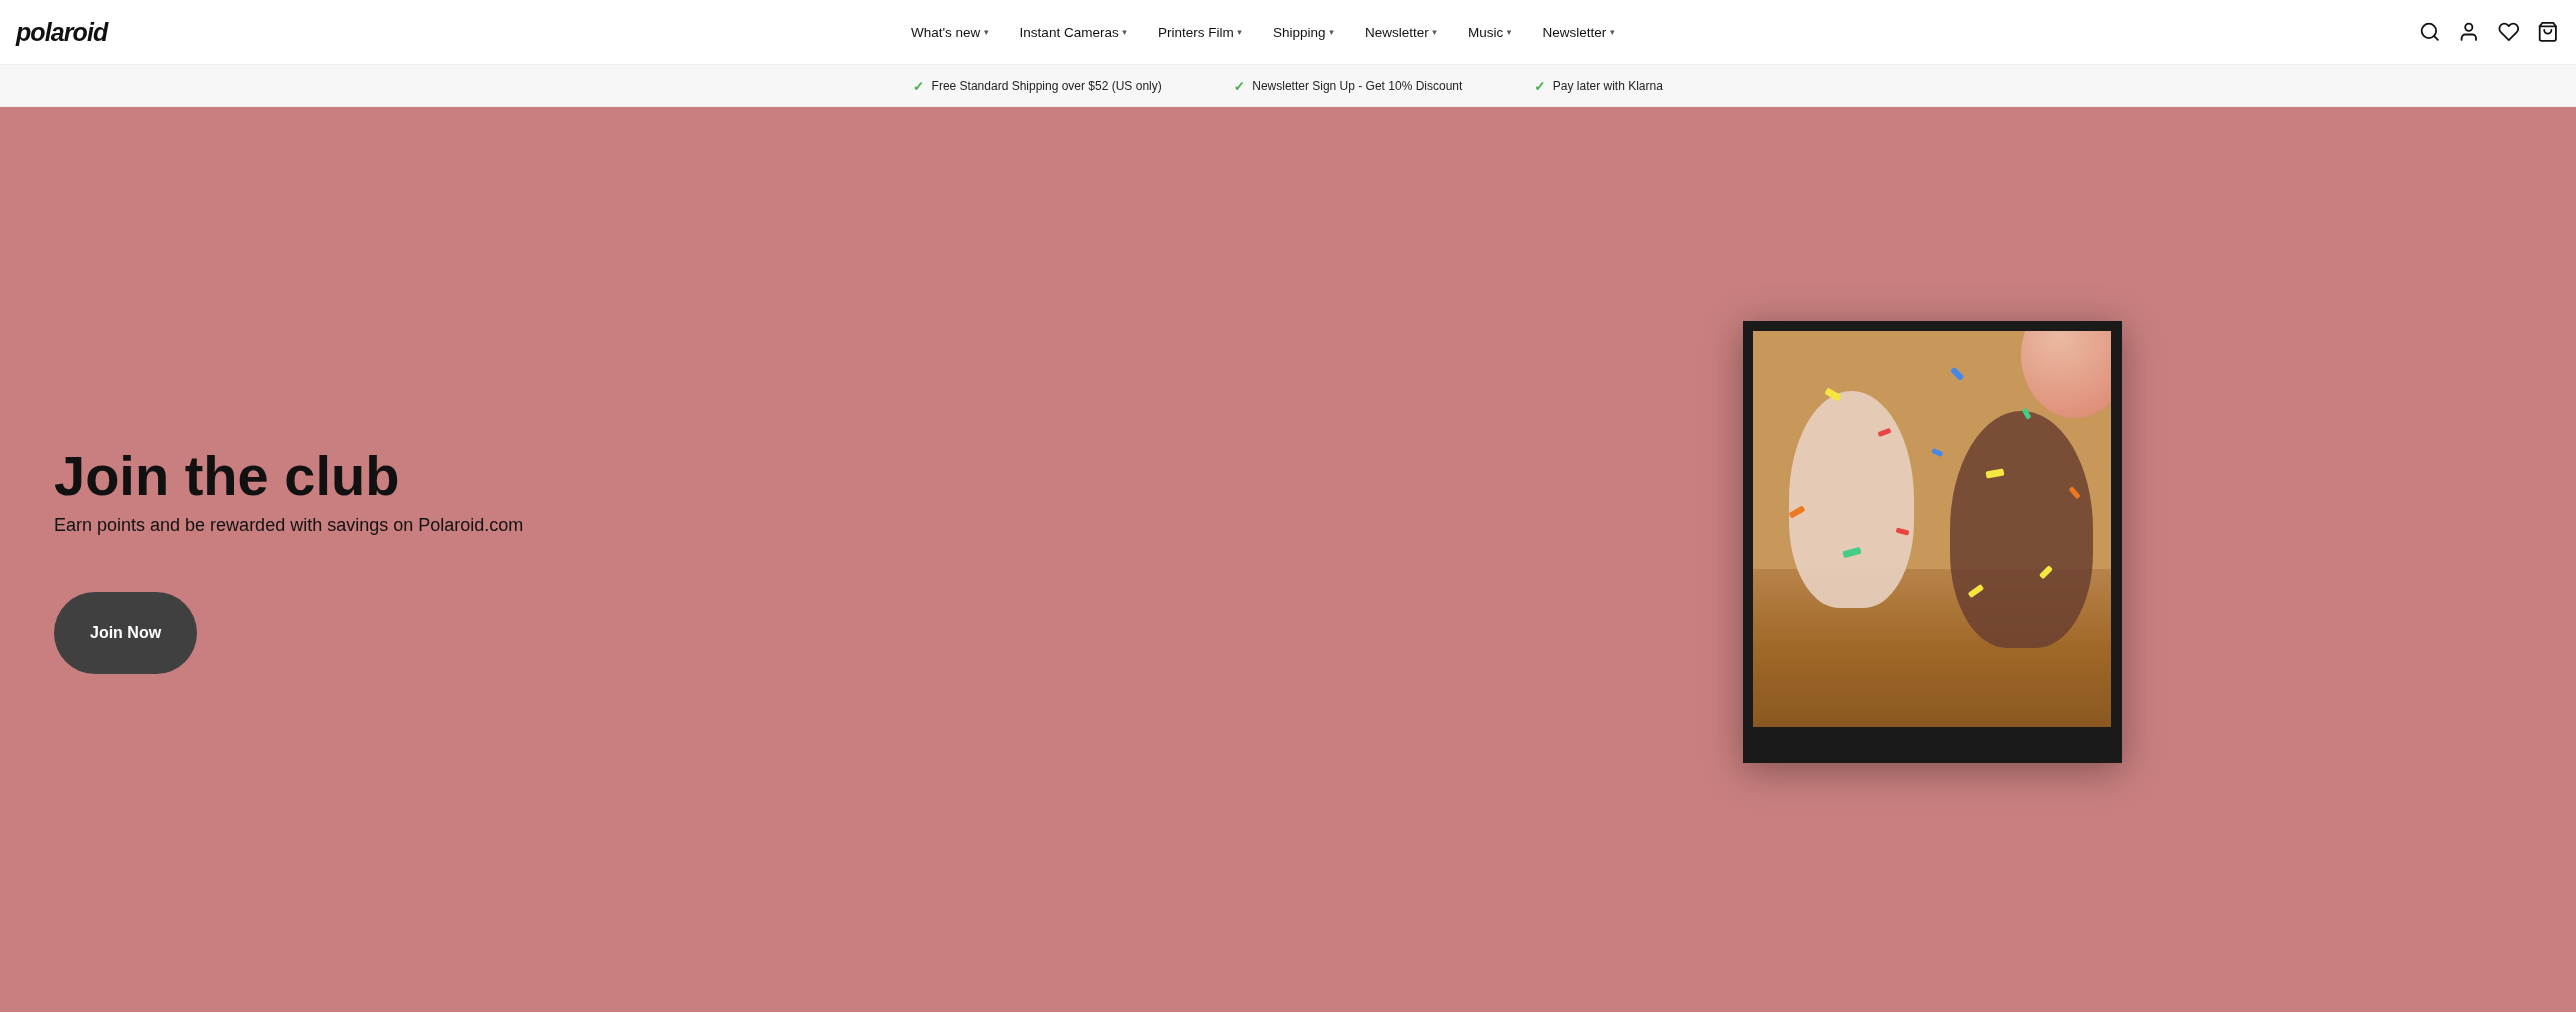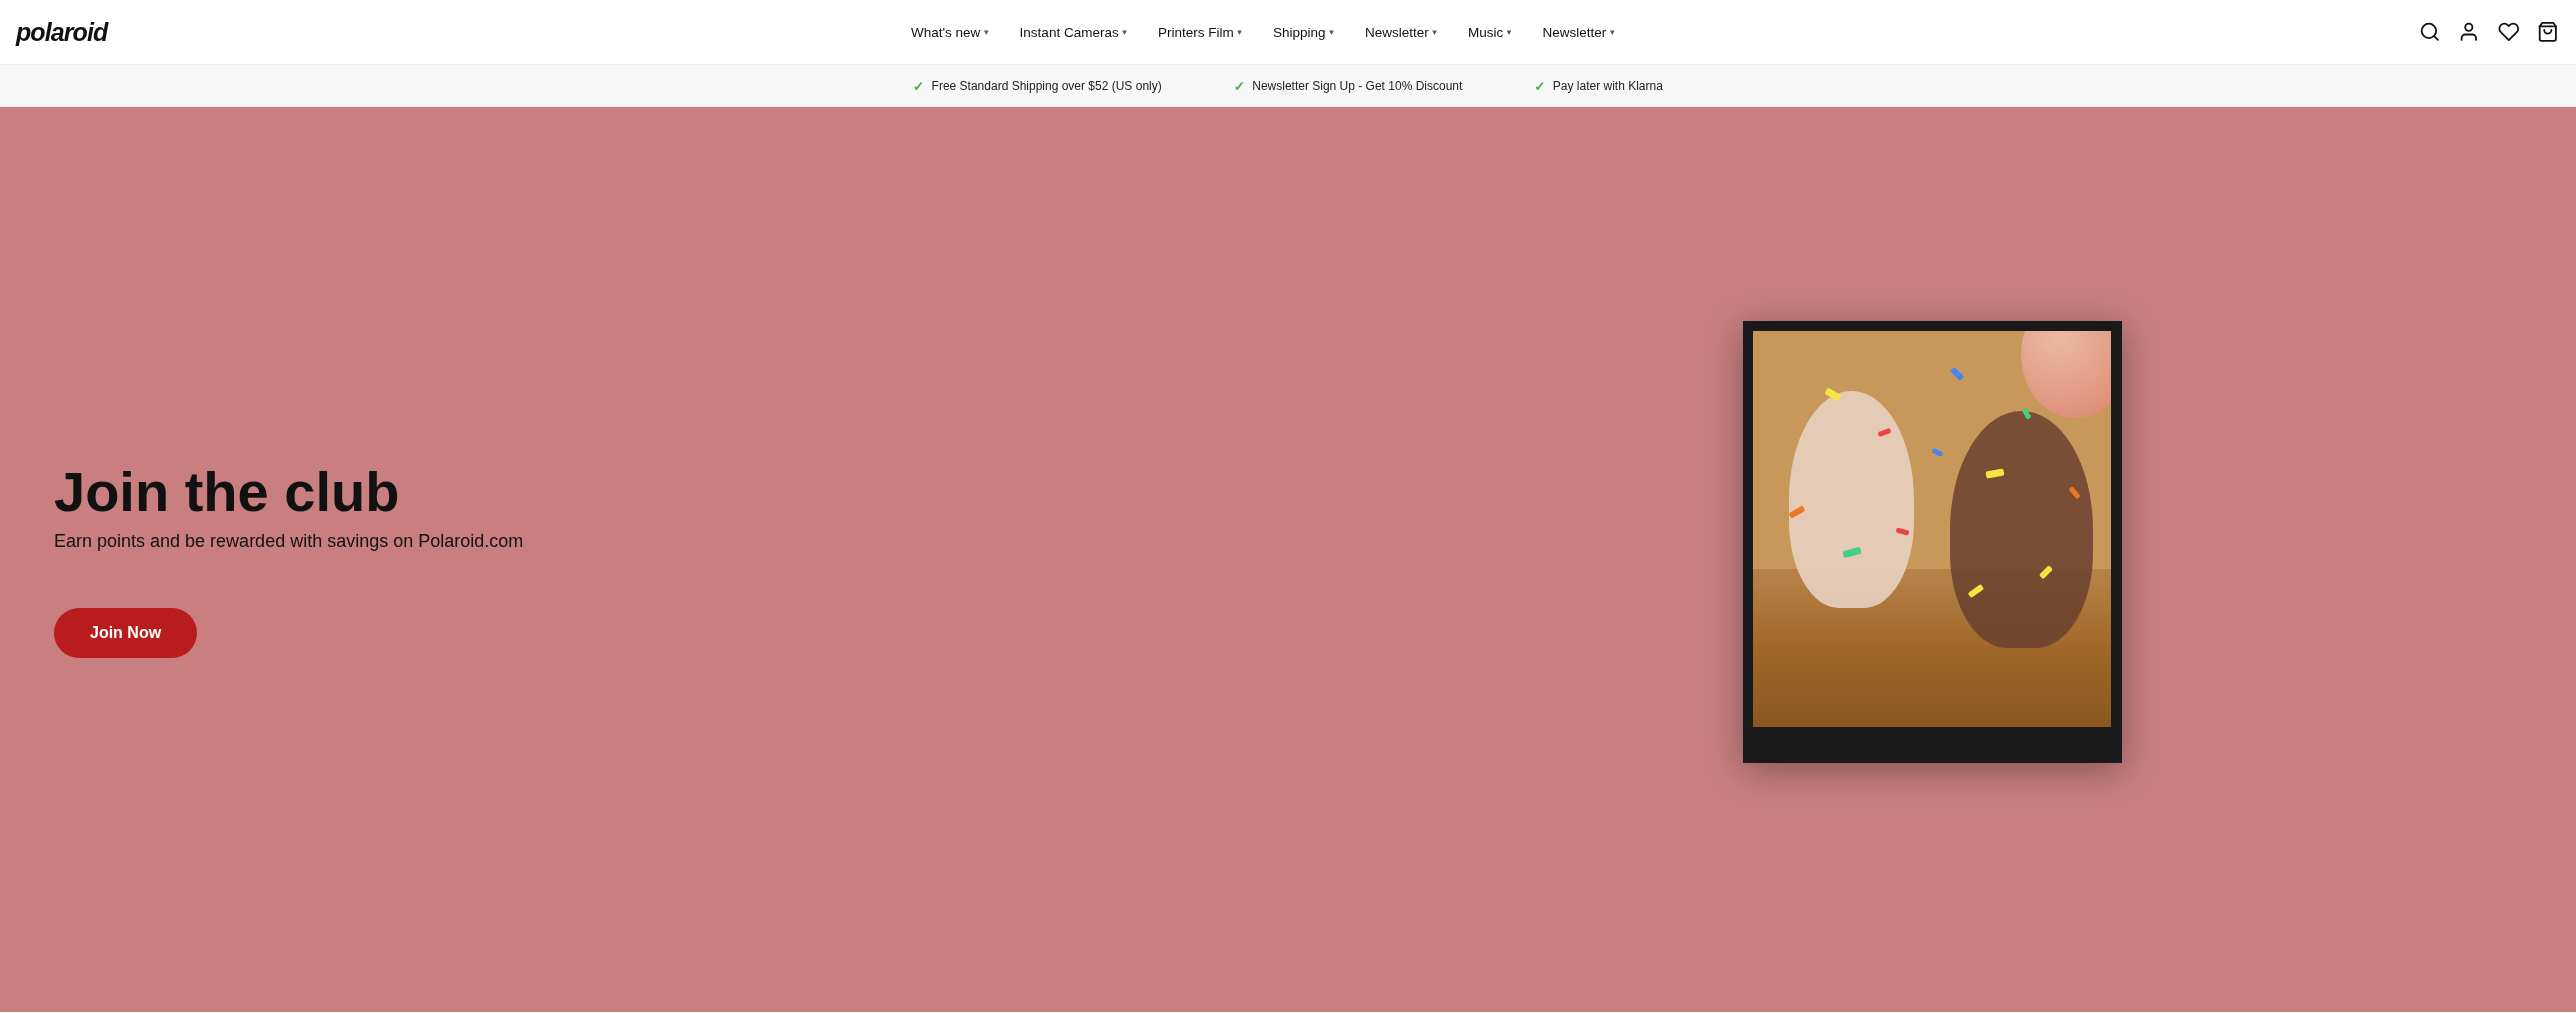--- a/index.html
+++ b/index.html
@@ -112,25 +112,25 @@
       line-height: 1.1;
       margin-bottom: 8px;
     }
     .hero-subtitle {
       font-size: 18px;
       color: #111;
       margin-bottom: 56px;
       font-weight: 400;
     }
     .join-btn {
-      background: #b91c1c;
+      background: #404040;
       color: #fff;
       border: none;
       border-radius: 45px;
-      padding: 16px 36px;
+      padding: 32px 36px;
       font-size: 16px;
       font-weight: 600;
       cursor: pointer;
       display: inline-block;
     }
 
     
     .hero-image-area {
       position: absolute;
       right: 0;

